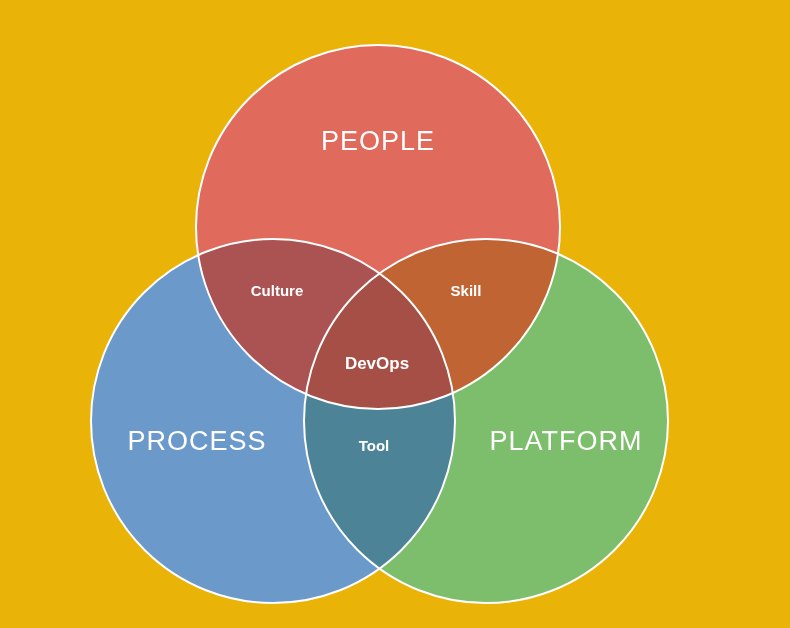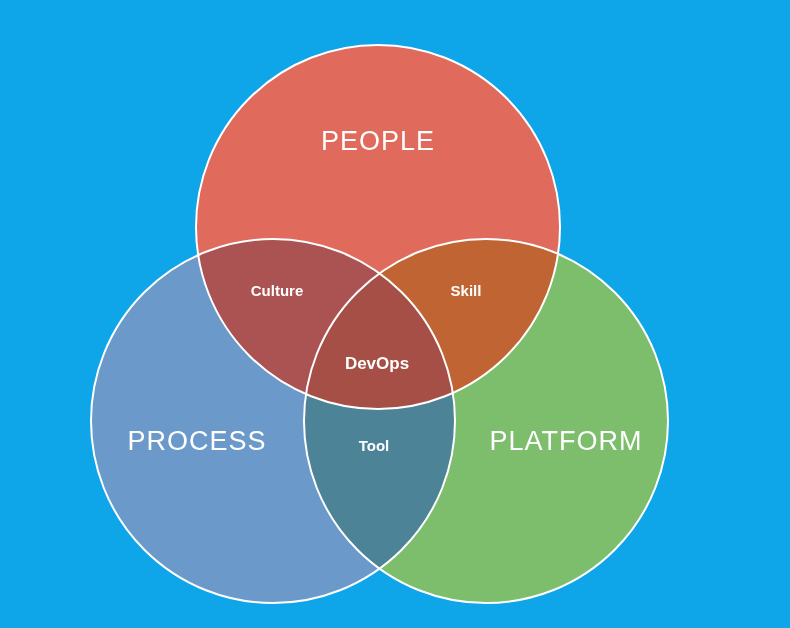--- a/index.html
+++ b/index.html
@@ -3,21 +3,21 @@
 <meta charset="utf-8">
 <style>
   html, body {
     margin: 0;
     padding: 0;
     background: #ffffff;
   }
   .page {
     width: 790px;
     height: 628px;
-    background: #0ea5e9;
+    background: #eab308;
     position: relative;
     overflow: hidden;
     font-family: "Liberation Sans", sans-serif;
   }
   svg {
     display: block;
   }
   .circle-label {
     font-family: "Liberation Sans", sans-serif;
     font-size: 27px;

